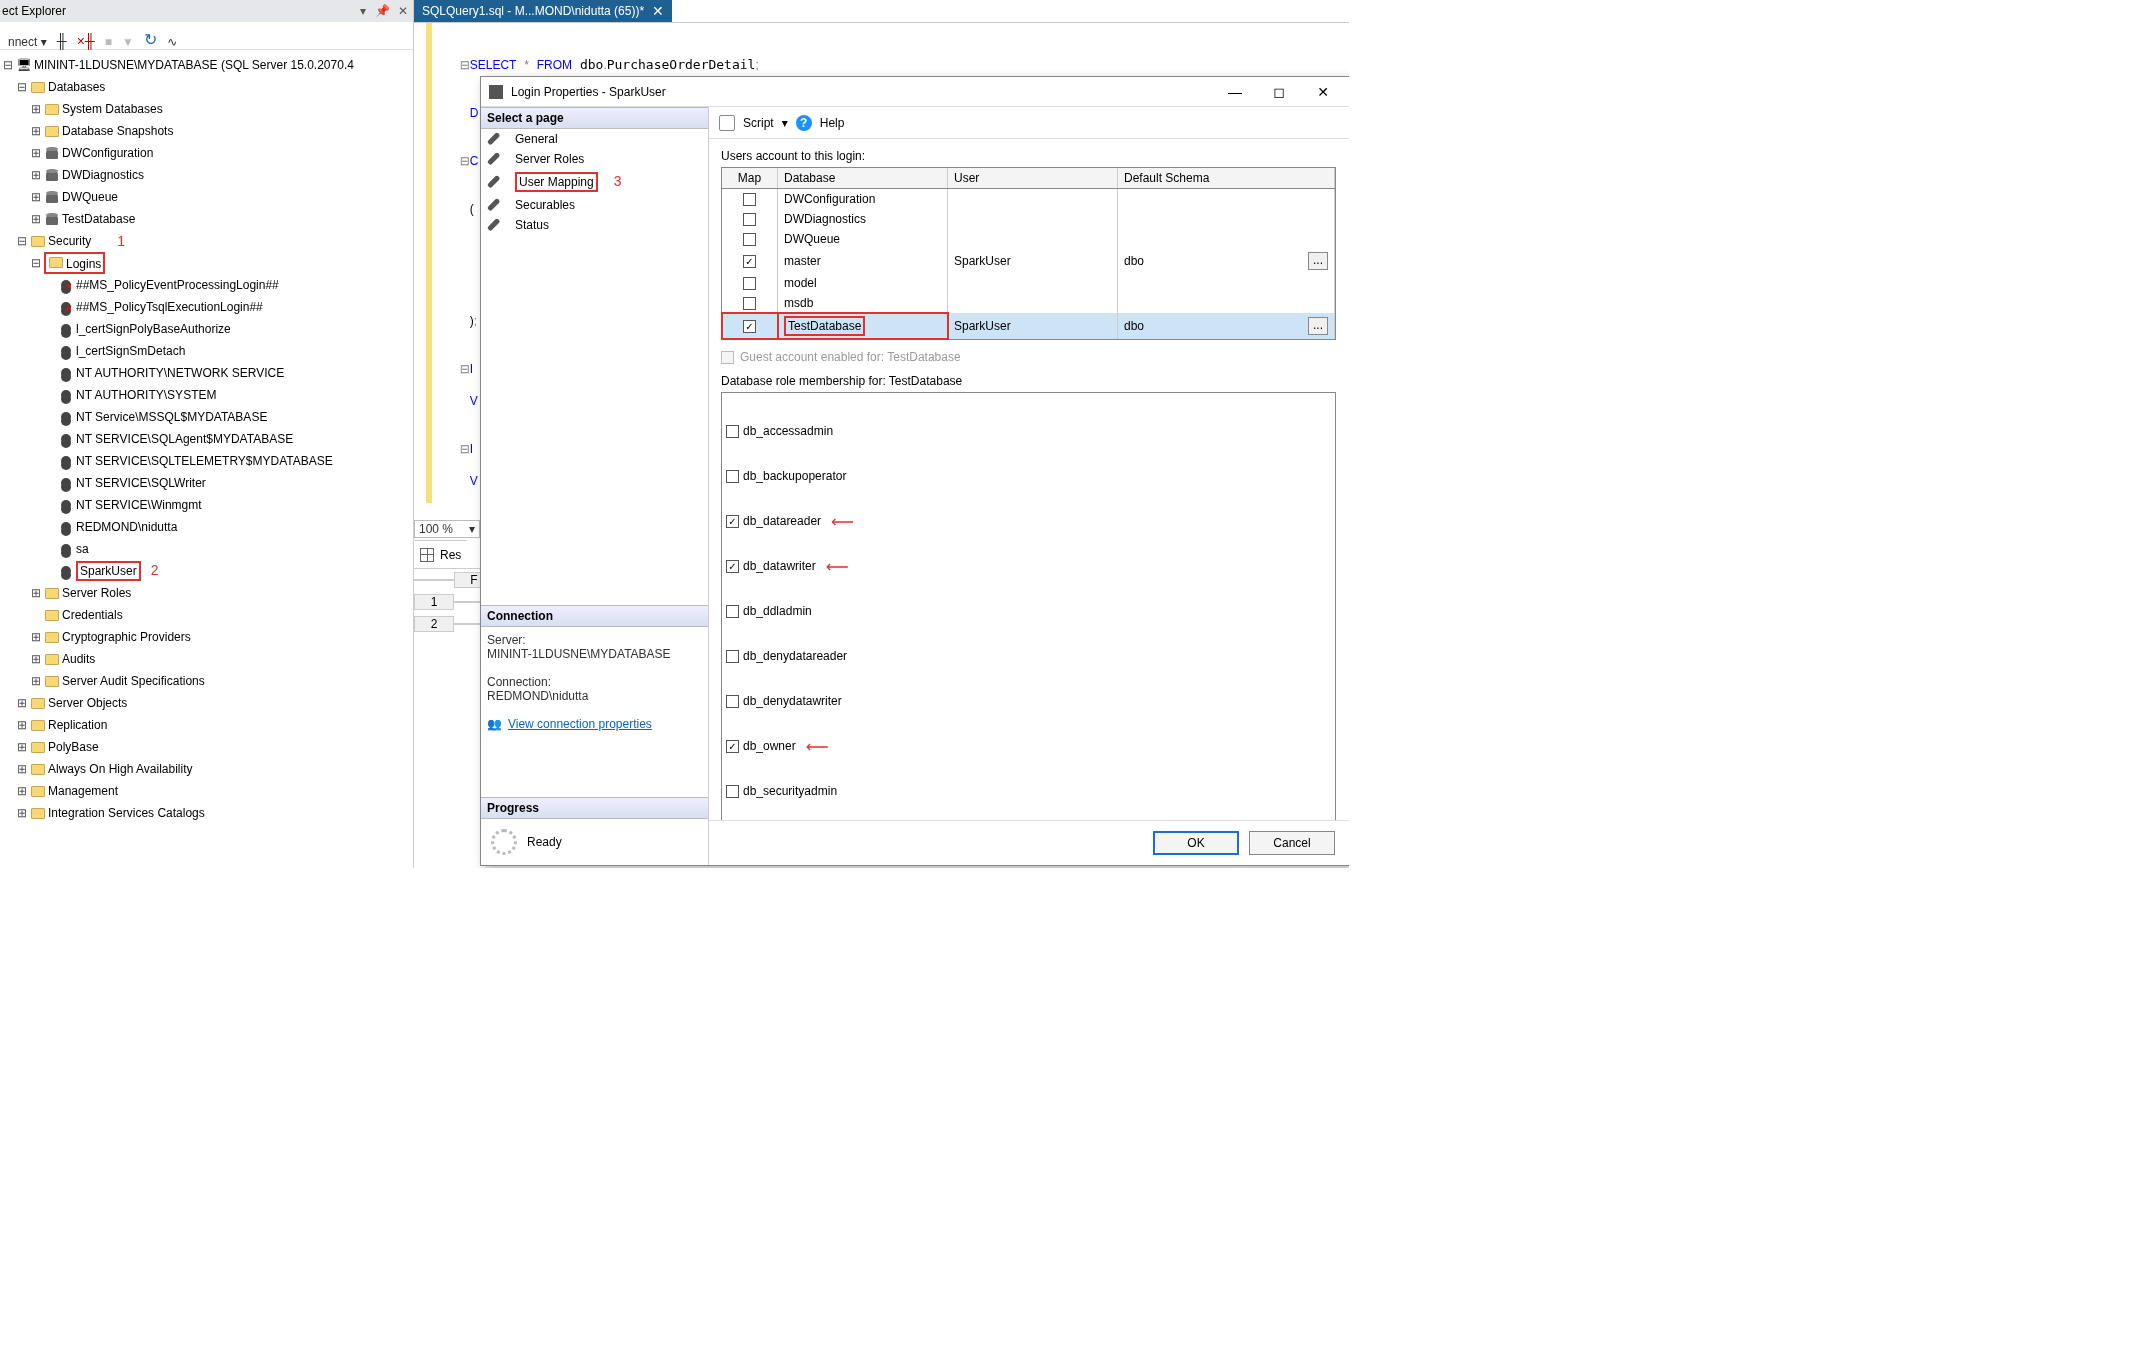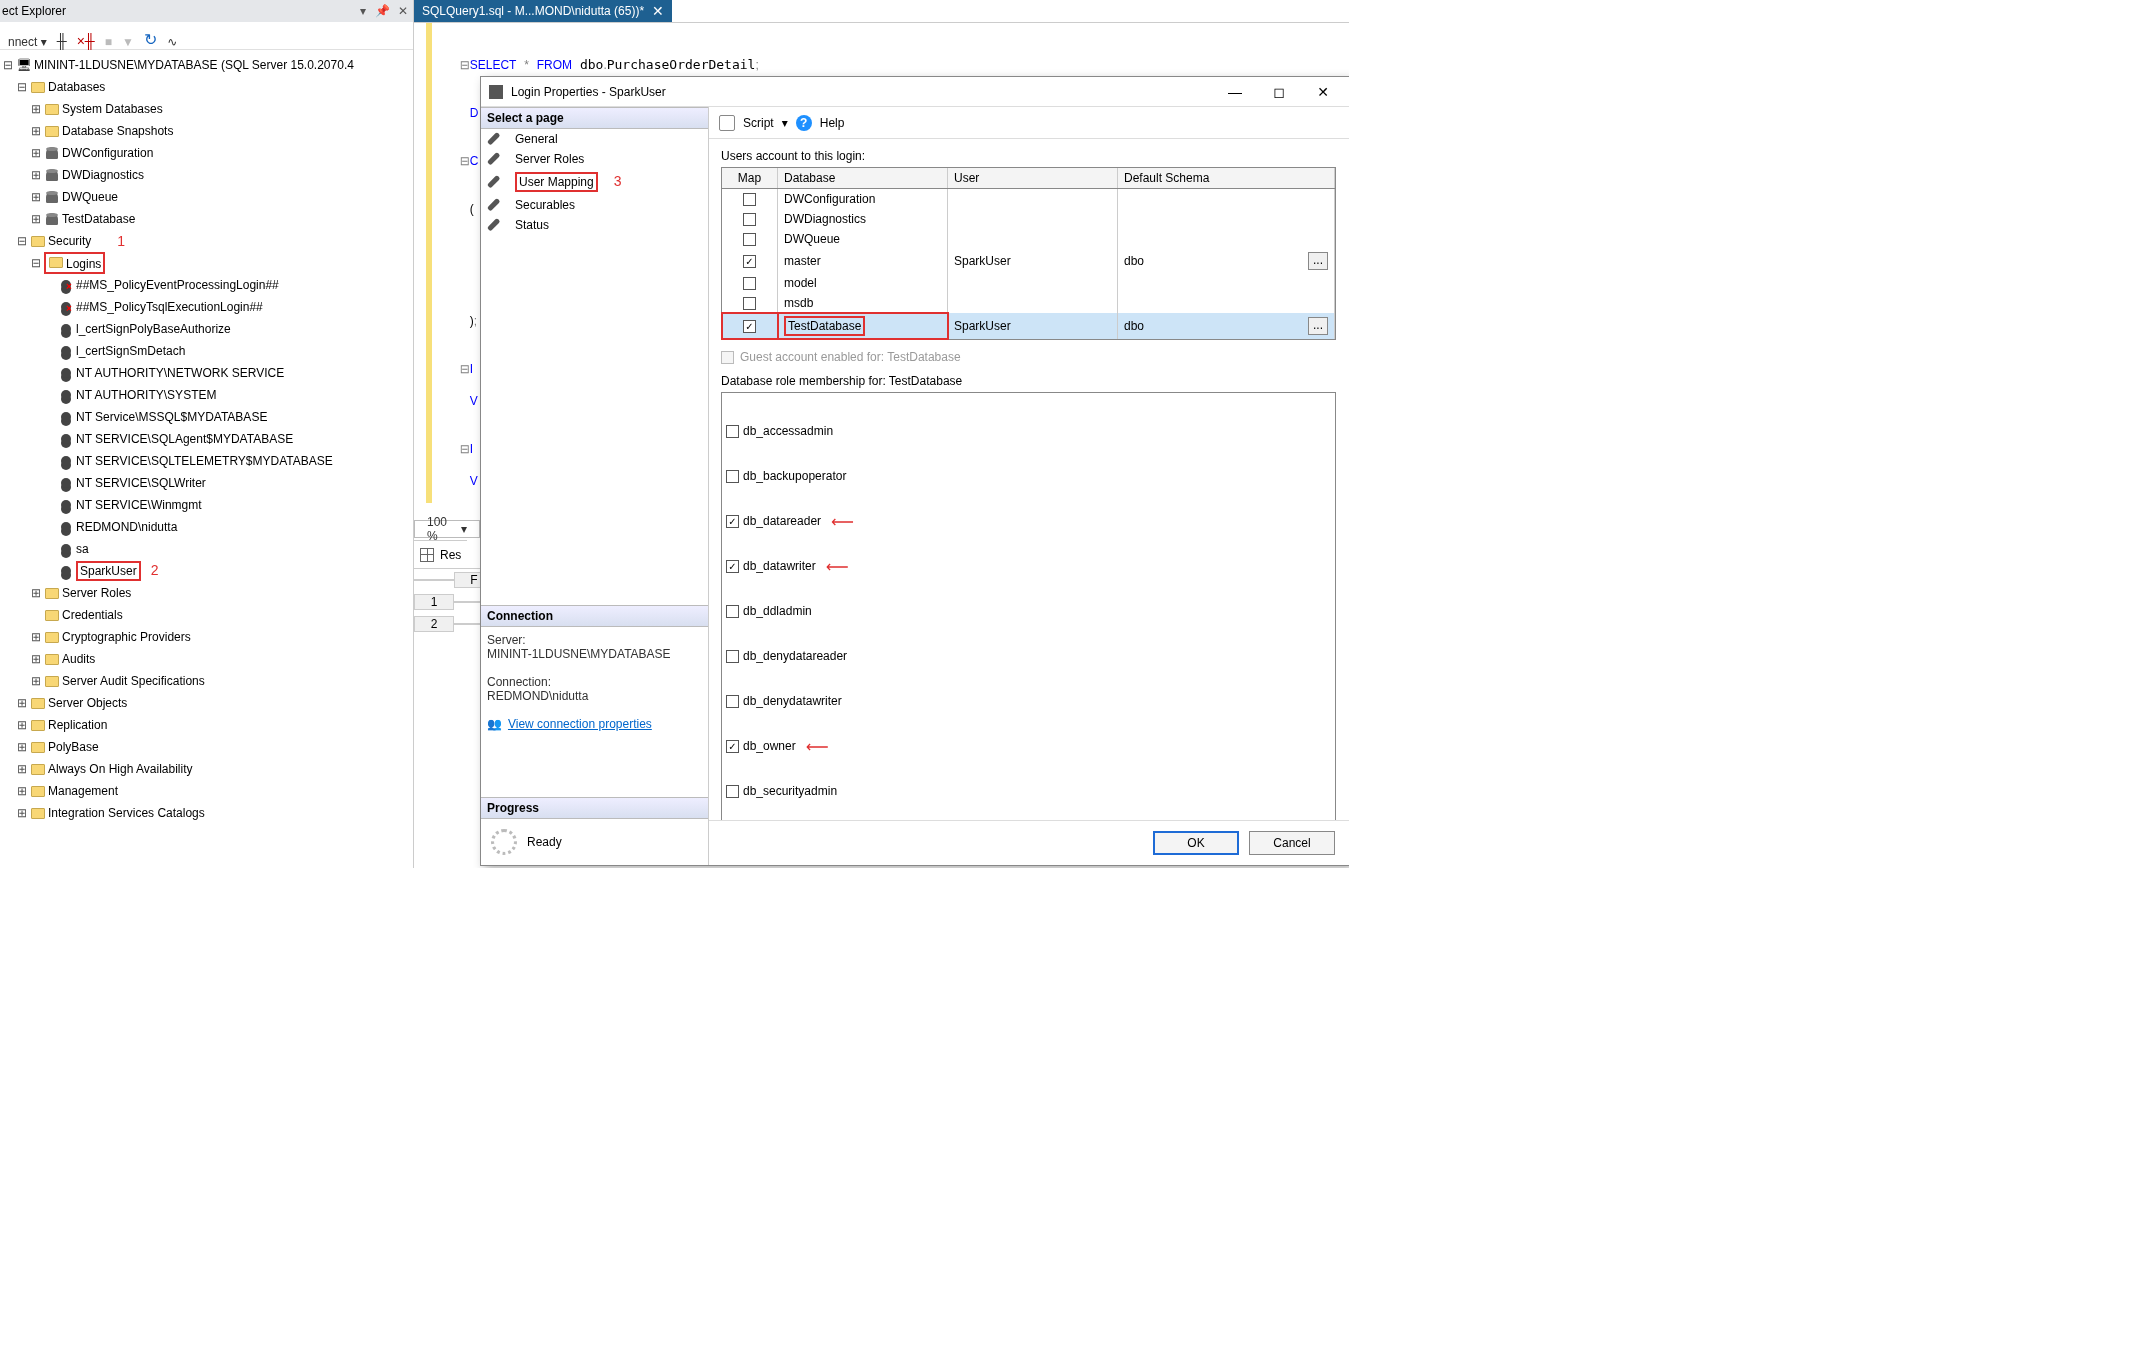--- a/index.html
+++ b/index.html
@@ -28,21 +28,21 @@
 .hi-box { display:inline-block; border:2px solid #e03030; padding:1px 2px;}
 .call-num { color:#e03030; font-size:14px;}
 
 
 .editor-tabs { position:absolute; left:414px; top:0; height:22px; display:flex;border-radius:9px;}
 .tab { background:#1e6091; color:#fff; padding:3px 8px; display:flex; align-items:center; gap:8px;}
 .tab-x { font-size:14px;}
 .code { position:absolute; left:414px; top:22px; right:0; padding:2px 6px; font-family:Consolas,monospace; font-size:13px; white-space:pre; color:#000; line-height:16px; border-top:1px solid #ccc; background:#fff; height: 490px;}
 .gutter-line { position:absolute; left:12px; width:6px; background:#f7e07a;}
 .kw{color:#0000ff;} .gr{color:#808080;}
-.percent { position:absolute; left:414px; top:520px; width:66px; height:18px; border:1px solid #bbb; display:flex; align-items:center; padding:0 12px; color:#333;}
+.percent { position:absolute; left:414px; top:520px; width:66px; height:18px; border:1px solid #bbb; display:flex; align-items:center; padding:0 4px; color:#333;}
 .result-hdr { position:absolute; left:414px; top:540px; height:28px; display:flex; align-items:center; gap:6px; padding:0 6px; border-top:1px solid #ccc;}
 .grid-ic { width:14px;height:14px;border:1px solid #666;background:linear-gradient(#666,#666) center/1px 100% no-repeat,linear-gradient(#666,#666) center/100% 1px no-repeat;}
 .result-grid { position:absolute; left:414px; top:568px; border-top:1px solid #ccc; font-size:12px;}
 .rg-row{display:flex;height:22px;align-items:center;}
 .rg-hdr{background:#f0f0f0;border:1px solid #ccc;width:40px;text-align:center;}
 .rg-cell{border:1px solid #ccc;width:40px;text-align:center;}
 
 
 .dialog { position:absolute; left:480px; top:76px; width:870px; height:790px; background:#fff; border:1px solid #888; box-shadow:4px 4px 10px rgba(0,0,0,0.3);}
 .dlg-title { height:30px; background:#fff; border-bottom:1px solid #ddd; display:flex; align-items:center; padding:0 8px; gap:8px;}

